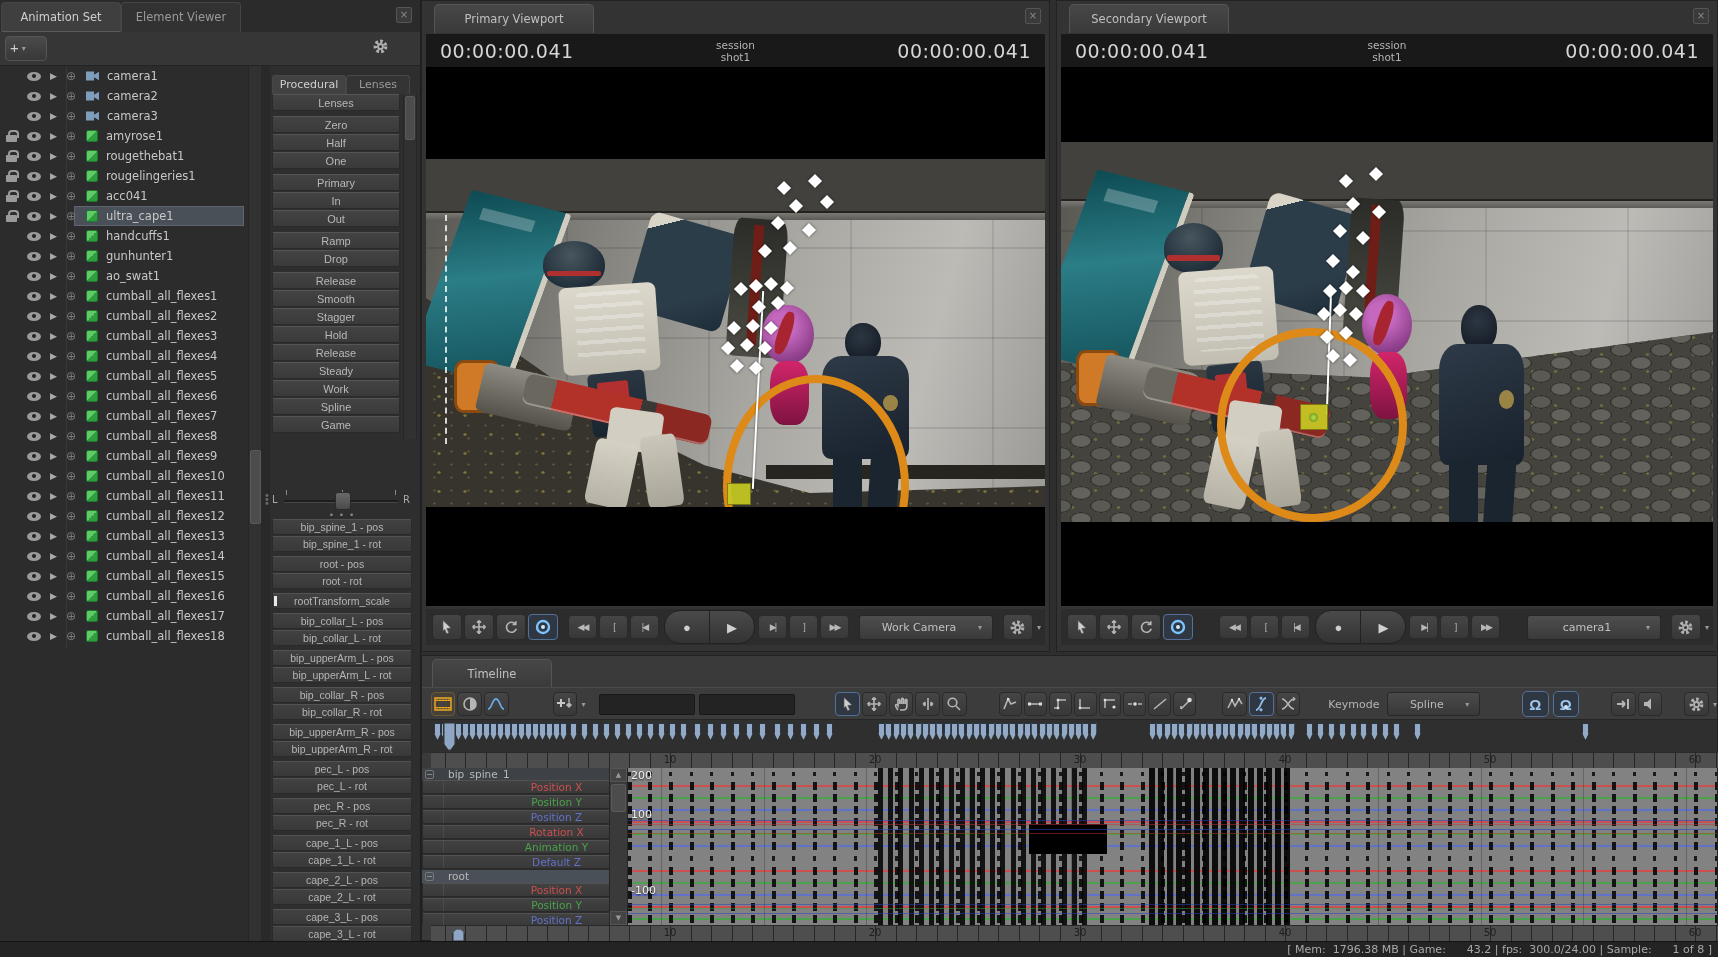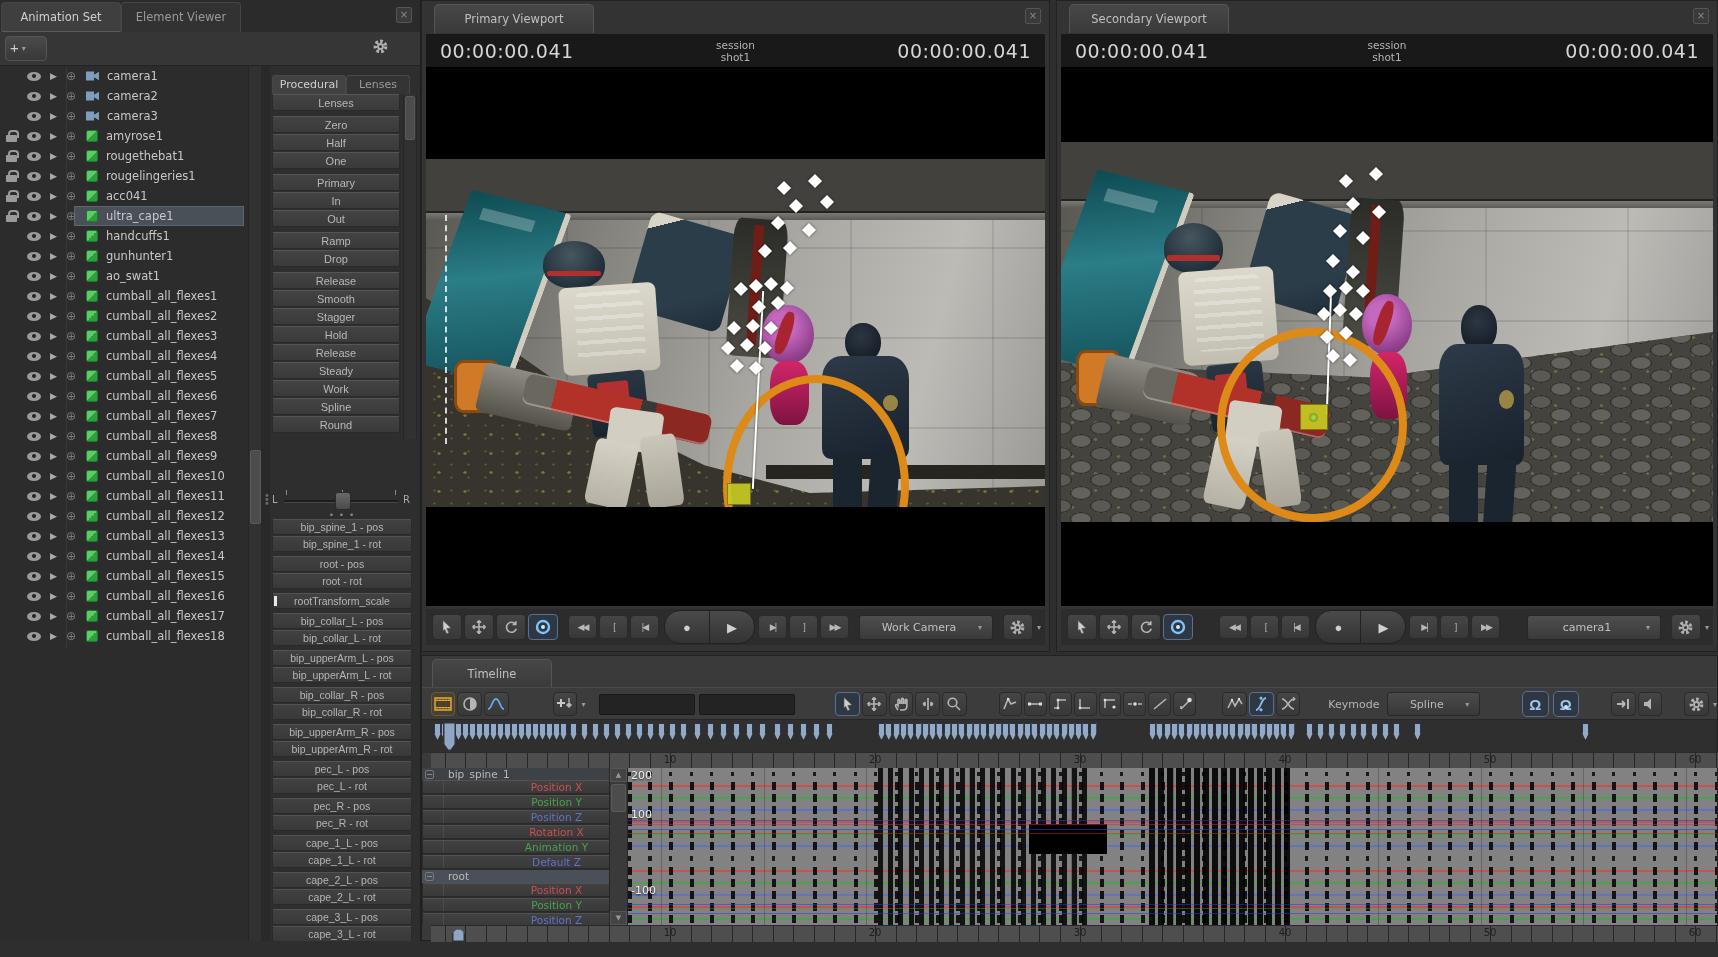--- a/index.html
+++ b/index.html
@@ -494,21 +494,21 @@
           <button class="preset">Ramp</button>
           <button class="preset gap">Drop</button>
           <button class="preset">Release</button>
           <button class="preset">Smooth</button>
           <button class="preset">Stagger</button>
           <button class="preset">Hold</button>
           <button class="preset">Release</button>
           <button class="preset">Steady</button>
           <button class="preset">Work</button>
           <button class="preset">Spline</button>
-          <button class="preset gap">Round</button>
+          <button class="preset gap">Game</button>
         </div>
       <div class="vscroll" id="preset-scroll">
           <div class="thumb"></div>
         </div>
       <div class="slider-row">
         <span class="sl-lab sl-l">L</span>
         <span class="sl-lab sl-r">R</span>
         <div class="slider-track"></div>
         <span class="slider-tick" style="left:14px;"></span>
         <span class="slider-tick" style="left:50%;"></span>
@@ -1119,13 +1119,16 @@
       <div class="playhead-bottom"></div>
     <span class="rnum" style="left: 239px;">10</span>
         <span class="rnum" style="left: 444px;">20</span>
         <span class="rnum" style="left: 649px;">30</span>
         <span class="rnum" style="left: 854px;">40</span>
         <span class="rnum" style="left: 1059px;">50</span>
         <span class="rnum" style="left: 1264px;">60</span>
       </div>
   </section>
 
+  <div id="status-bar">
+    <span>[ Mem:  1796.38 MB | Game:      43.2 | fps:  300.0/24.00 | Sample:      1 of 8 ]</span>
+  </div>
 </div>
 
 </body></html>

